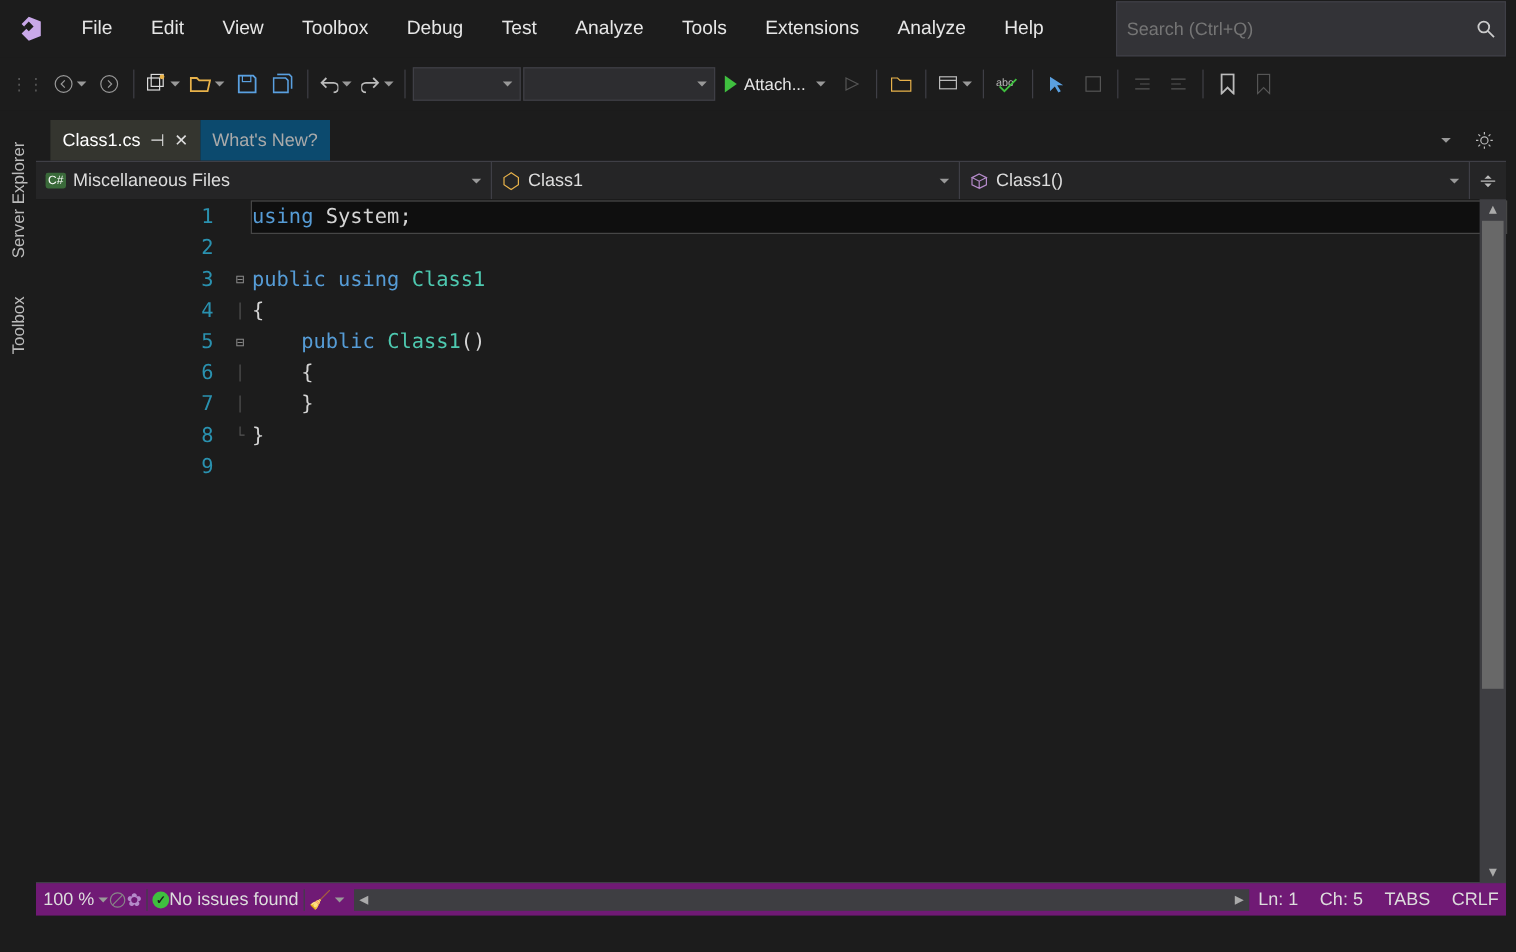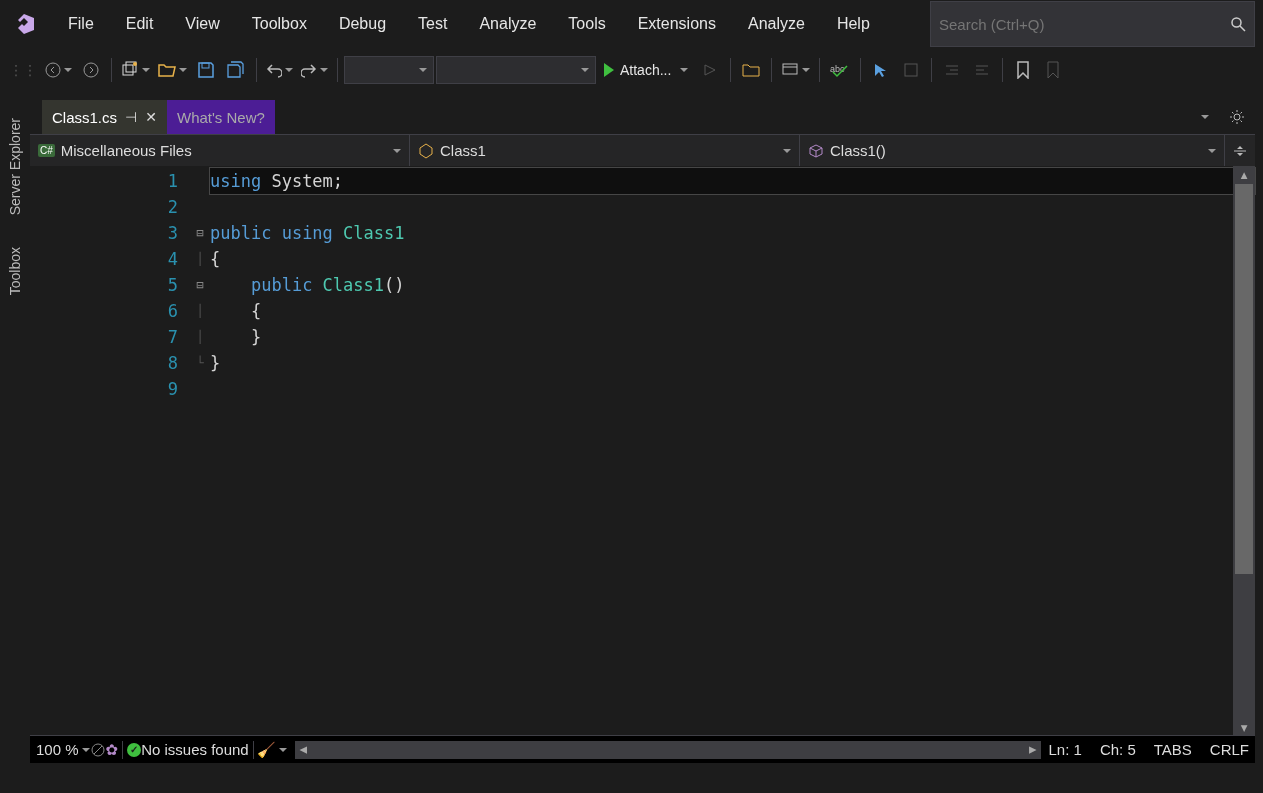--- a/index.html
+++ b/index.html
@@ -116,21 +116,21 @@
     background: #1c1c1c;
   }
   .doc-tab {
     display: flex; align-items: center;
     height: 34px; padding: 14px 10px;
     font-size: 15px;
     gap: 8px;
     cursor: pointer;
   }
   .doc-tab.active { background: #34352f; color: #fff; }
-  .doc-tab.inactive { background: #4c1d95; color: #aaa; }
+  .doc-tab.inactive { background: #0c4a6e; color: #aaa; }
   .doc-tab .pin, .doc-tab .close { color: #ddd; font-size: 14px; }
   .doc-tab-controls {
     margin-left: auto; display: flex; gap: 6px; padding-right: 4px;
   }
   
   .nav-bar {
     display: flex; height: 32px;
     background: #252526;
     border-top: 1px solid #3f3f46;
   }
@@ -186,21 +186,21 @@
   }
   .vscroll .arrow-up, .vscroll .arrow-down {
     position: absolute; left: 0; right: 0; height: 16px;
     display: flex; align-items: center; justify-content: center; color: #aaa;
   }
   .vscroll .arrow-up { top: 0; }
   .vscroll .arrow-down { bottom: 0; }
   
   .editor-status {
     height: 28px; display: flex; align-items: center;
-    background: #000000; border-top: 1px solid #3f3f46;
+    background: #701a75; border-top: 1px solid #3f3f46;
     font-size: 15px; color: #ddd;
     padding: 0 6px; 
   }
   .es-sep { width: 1px; height: 18px; background: #3f3f46; margin: 0 4px; }
   .es-right { margin-left: auto; display: flex; gap: 18px; align-items: center; }
   .check-circle {
     width: 14px; height: 14px; border-radius: 50%;
     background: #3fbf3f; display: inline-flex;
     align-items: center; justify-content: center;
     color: #1c1c1c; font-size: 10px; font-weight: bold;

